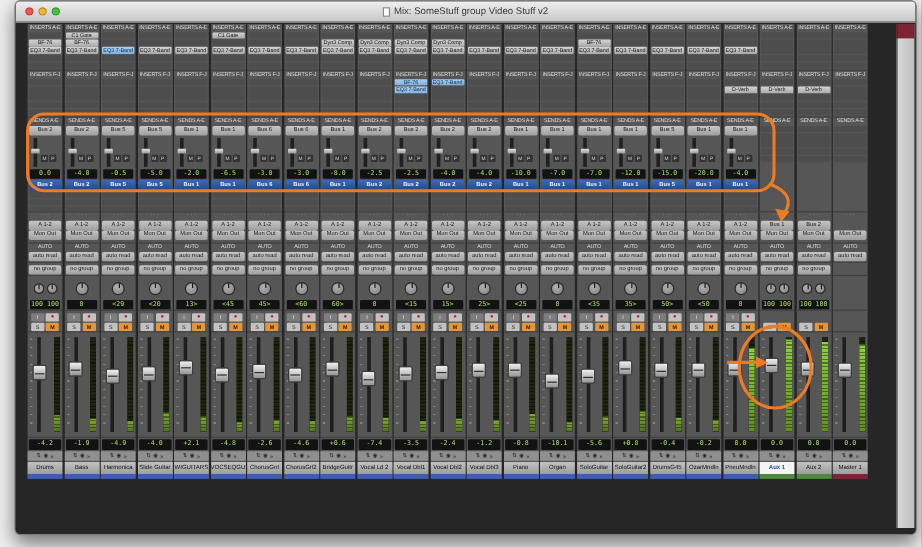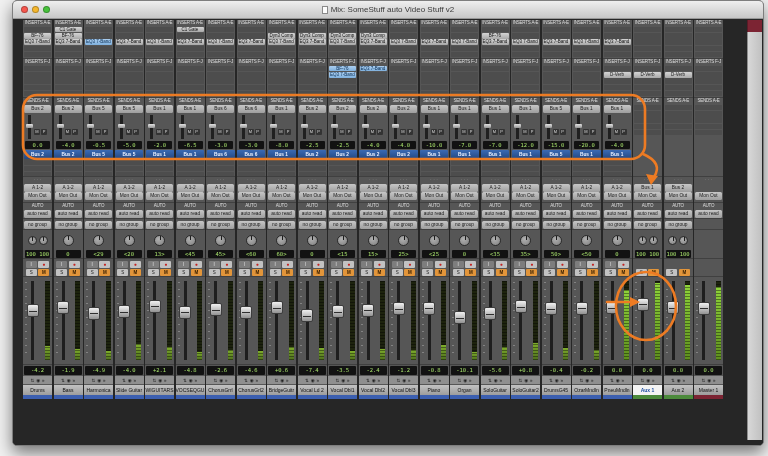--- a/index.html
+++ b/index.html
@@ -98,21 +98,21 @@
 <body>
 
 <div id="window">
   <div id="titlebar">
     <div class="lights">
       <span class="light" id="tl0" style="background: rgb(245, 87, 78);"></span>
       <span class="light" id="tl1" style="background: rgb(245, 183, 46);"></span>
       <span class="light" id="tl2" style="background: rgb(72, 194, 60);"></span>
     </div>
     <span class="doc-ico"></span>
-    <span>Mix: SomeStuff auto Video Stuff v2</span>
+    <span>Mix: SomeStuff group Video Stuff v2</span>
   </div>
   <div id="mixer">
       <div class="strip">
         <div class="sec ins">
           <div class="hdr">INSERTS A-E</div>
           <div class="slot"></div>
           <div class="slot filled">BF-76</div>
           <div class="slot filled">EQ3 7-Band</div>
           <div class="slot"></div>
           <div class="slot"></div>

